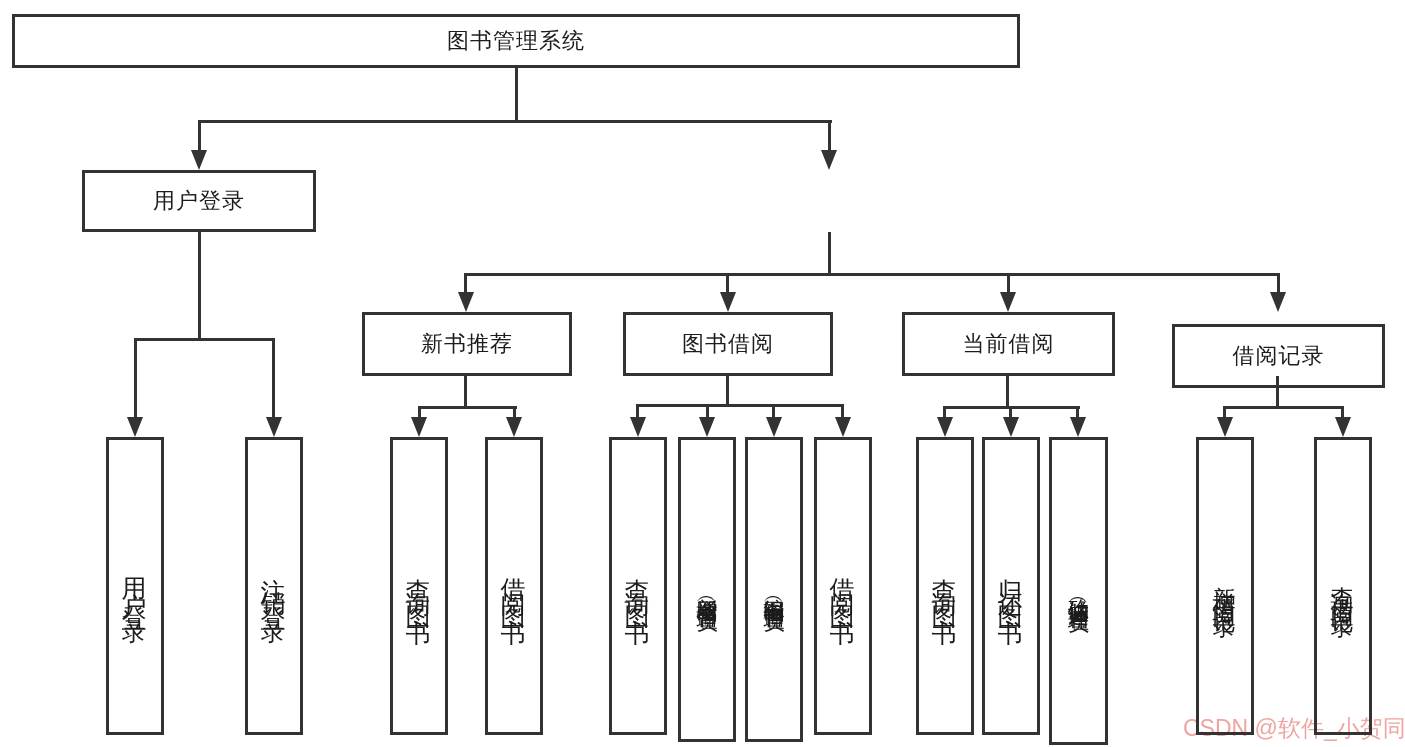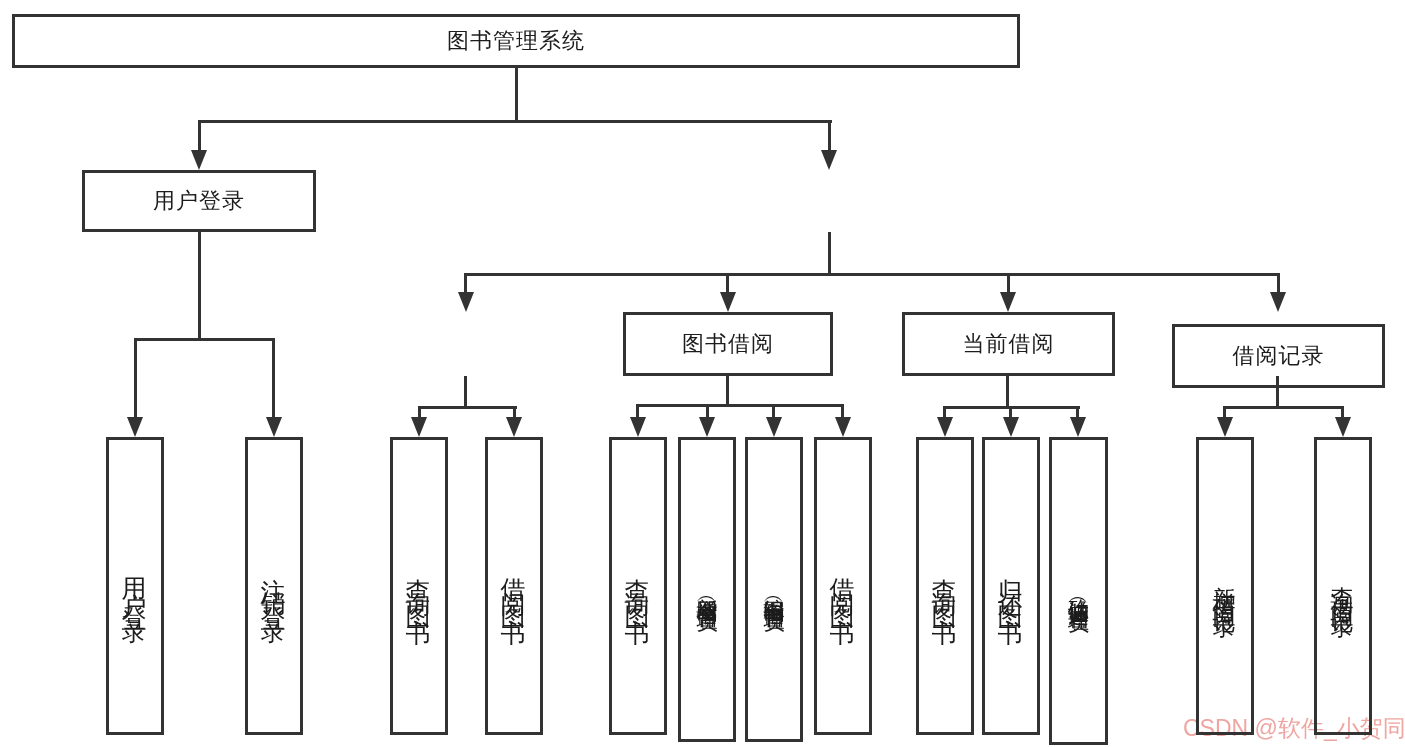--- a/index.html
+++ b/index.html
@@ -80,20 +80,21 @@
   <div class="hline" style="left:465px;top:273px;width:815px"></div>
   <div class="vline" style="left:464px;top:273px;height:19px"></div>
   <div class="arrow" style="left:458px;top:292px"></div>
   <div class="vline" style="left:726px;top:273px;height:19px"></div>
   <div class="arrow" style="left:720px;top:292px"></div>
   <div class="vline" style="left:1007px;top:273px;height:19px"></div>
   <div class="arrow" style="left:1000px;top:292px"></div>
   <div class="vline" style="left:1277px;top:273px;height:19px"></div>
   <div class="arrow" style="left:1270px;top:292px"></div>
 
+  <div class="box" style="left:362px;top:312px;width:210px;height:64px">新书推荐</div>
   <div class="box" style="left:623px;top:312px;width:210px;height:64px">图书借阅</div>
   <div class="box" style="left:902px;top:312px;width:213px;height:64px">当前借阅</div>
   <div class="box" style="left:1172px;top:324px;width:213px;height:64px">借阅记录</div>
 
   <div class="vline" style="left:464px;top:376px;height:30px"></div>
   <div class="hline" style="left:418px;top:406px;width:99px"></div>
   <div class="vline" style="left:418px;top:406px;height:11px"></div>
   <div class="arrow" style="left:411px;top:417px"></div>
   <div class="vline" style="left:513px;top:406px;height:11px"></div>
   <div class="arrow" style="left:506px;top:417px"></div>

